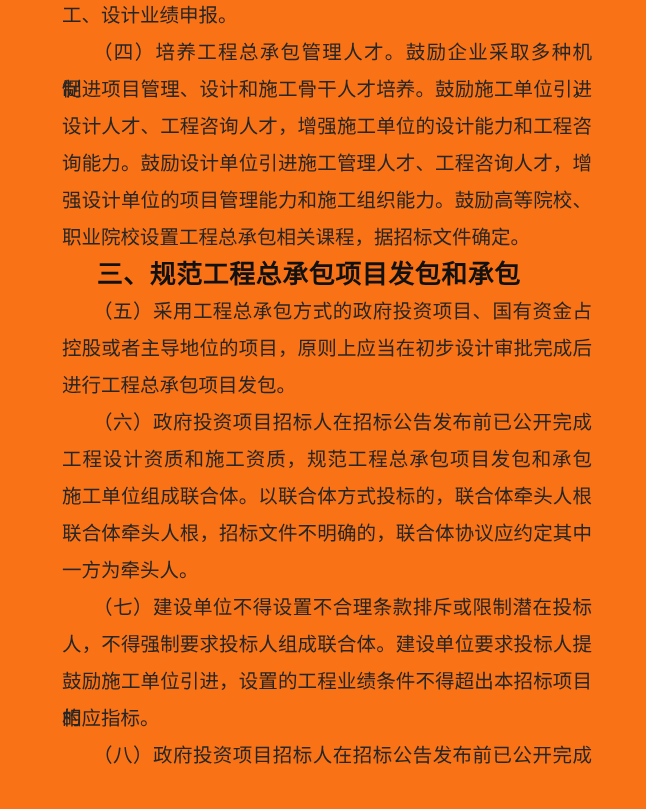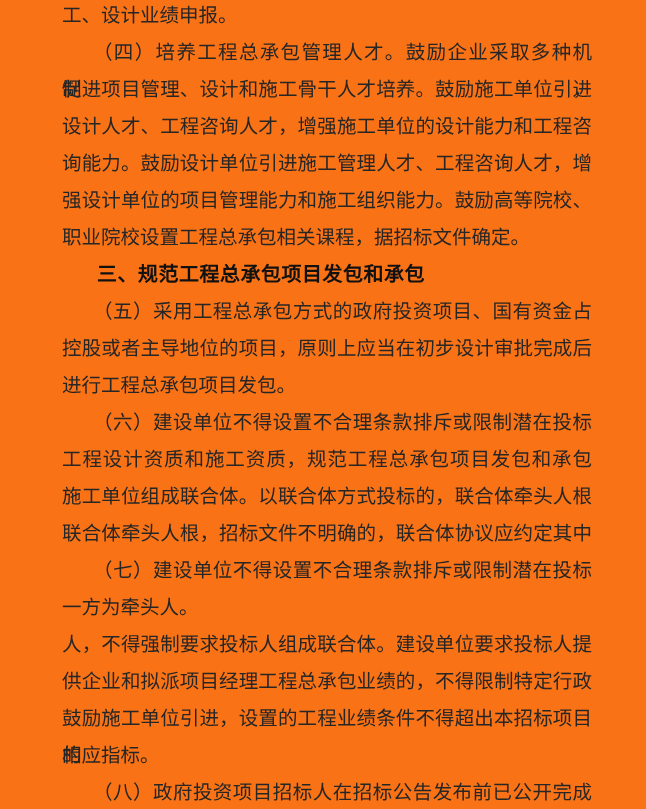--- a/index.html
+++ b/index.html
@@ -31,21 +31,21 @@
     white-space: normal;
     text-align: justify;
     text-align-last: justify;
   }
   .line.indent {
     text-indent: 31px;
   }
   .line.heading {
     font-family: "Liberation Sans", "DejaVu Sans", sans-serif;
     font-weight: 700;
-    font-size: 20px;
+    font-size: 26px;
     color: #111111;
     text-indent: 35px;
     letter-spacing: 0.5px;
   }
 </style>
 </head>
 <body>
 
 <div class="page">
   <div class="doc" id="doc-body">
@@ -53,25 +53,24 @@
       <div class="line indent fill">（四）培养工程总承包管理人才。鼓励企业采取多种机制，</div>
       <div class="line fill">促进项目管理、设计和施工骨干人才培养。鼓励施工单位引进</div>
       <div class="line fill">设计人才、工程咨询人才，增强施工单位的设计能力和工程咨</div>
       <div class="line fill">询能力。鼓励设计单位引进施工管理人才、工程咨询人才，增</div>
       <div class="line fill">强设计单位的项目管理能力和施工组织能力。鼓励高等院校、</div>
       <div class="line">职业院校设置工程总承包相关课程，据招标文件确定。</div>
       <div class="line heading indent">三、规范工程总承包项目发包和承包</div>
       <div class="line indent fill">（五）采用工程总承包方式的政府投资项目、国有资金占</div>
       <div class="line fill">控股或者主导地位的项目，原则上应当在初步设计审批完成后</div>
       <div class="line">进行工程总承包项目发包。</div>
-      <div class="line indent fill">（六）建设单位不得设置不合理条款排斥或限制潜在投标</div>
+      <div class="line indent fill">（六）政府投资项目招标人在招标公告发布前已公开完成</div>
       <div class="line fill">工程设计资质和施工资质，规范工程总承包项目发包和承包</div>
       <div class="line fill">施工单位组成联合体。以联合体方式投标的，联合体牵头人根</div>
       <div class="line fill">联合体牵头人根，招标文件不明确的，联合体协议应约定其中</div>
+      <div class="line">一方为牵头人。</div>
       <div class="line indent fill">（七）建设单位不得设置不合理条款排斥或限制潜在投标</div>
-      <div class="line">一方为牵头人。</div>
       <div class="line fill">人，不得强制要求投标人组成联合体。建设单位要求投标人提</div>
-      <div class="line fill">供企业和拟派项目经理工程总承包业绩的，不得限制特定行政</div>
       <div class="line fill">鼓励施工单位引进，设置的工程业绩条件不得超出本招标项目的</div>
       <div class="line">相应指标。</div>
       <div class="line indent fill">（八）政府投资项目招标人在招标公告发布前已公开完成</div>
     </div>
 </div>
 
 </body></html>

